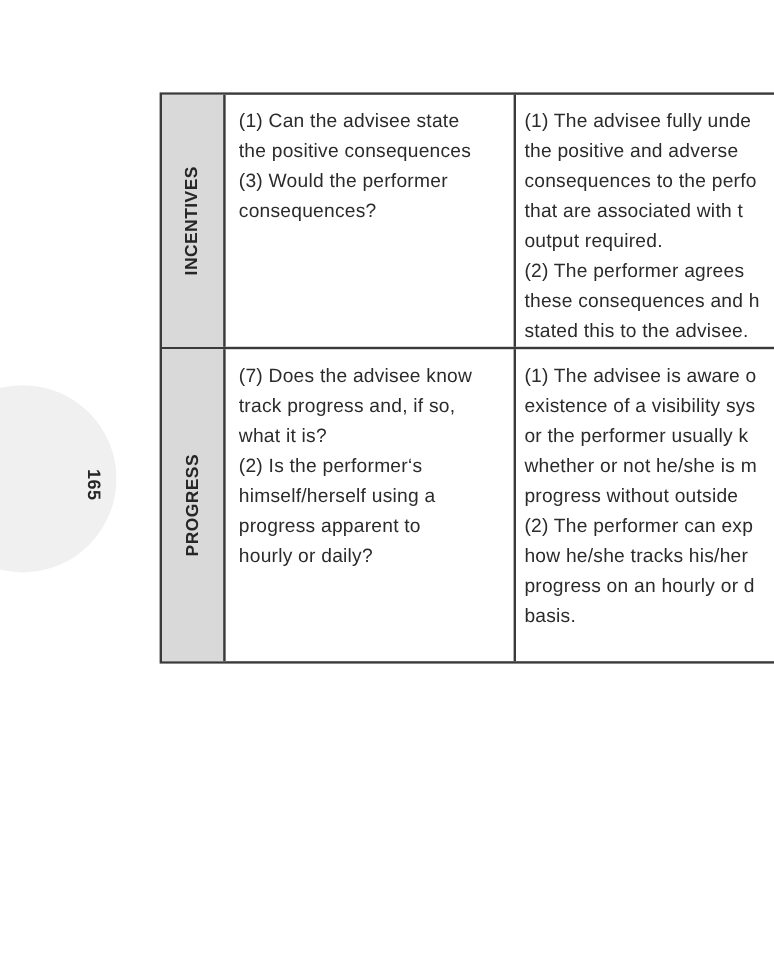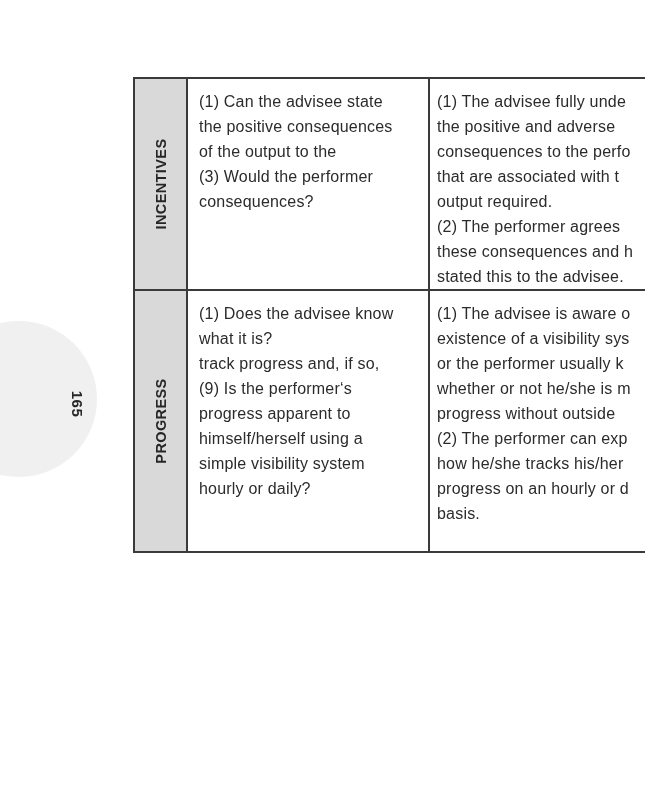--- a/index.html
+++ b/index.html
@@ -99,48 +99,46 @@
 
   <div class="qa-table">
 
     <div class="row row-incentives">
       <div class="cell-h">
         <span>INCENTIVES</span>
       </div>
       <div class="cell-q">
           <div class="ln">(1) Can the advisee state</div>
           <div class="ln">the positive consequences</div>
-          <div class="ln">of the output to the</div>
           <div class="ln">(3) Would the performer</div>
           <div class="ln">consequences?</div>
         </div>
       <div class="cell-a">
           <div class="ln">(1) The advisee fully unde</div>
           <div class="ln">the positive and adverse</div>
           <div class="ln">consequences to the perfo</div>
           <div class="ln">that are associated with t</div>
           <div class="ln">output required.</div>
           <div class="ln">(2) The performer agrees</div>
           <div class="ln">these consequences and h</div>
           <div class="ln">stated this to the advisee.</div>
         </div>
     </div>
 
     <div class="row row-progress">
       <div class="cell-h">
         <span>PROGRESS</span>
       </div>
       <div class="cell-q">
-          <div class="ln">(1) Does the advisee know</div>
+          <div class="ln">(7) Does the advisee know</div>
+          <div class="ln">track progress and, if so,</div>
           <div class="ln">what it is?</div>
-          <div class="ln">track progress and, if so,</div>
-          <div class="ln">(9) Is the performer‘s</div>
+          <div class="ln">(2) Is the performer‘s</div>
+          <div class="ln">himself/herself using a</div>
           <div class="ln">progress apparent to</div>
-          <div class="ln">himself/herself using a</div>
-          <div class="ln">simple visibility system</div>
           <div class="ln">hourly or daily?</div>
         </div>
       <div class="cell-a">
           <div class="ln">(1) The advisee is aware o</div>
           <div class="ln">existence of a visibility sys</div>
           <div class="ln">or the performer usually k</div>
           <div class="ln">whether or not he/she is m</div>
           <div class="ln">progress without outside</div>
           <div class="ln">(2) The performer can exp</div>
           <div class="ln">how he/she tracks his/her</div>

